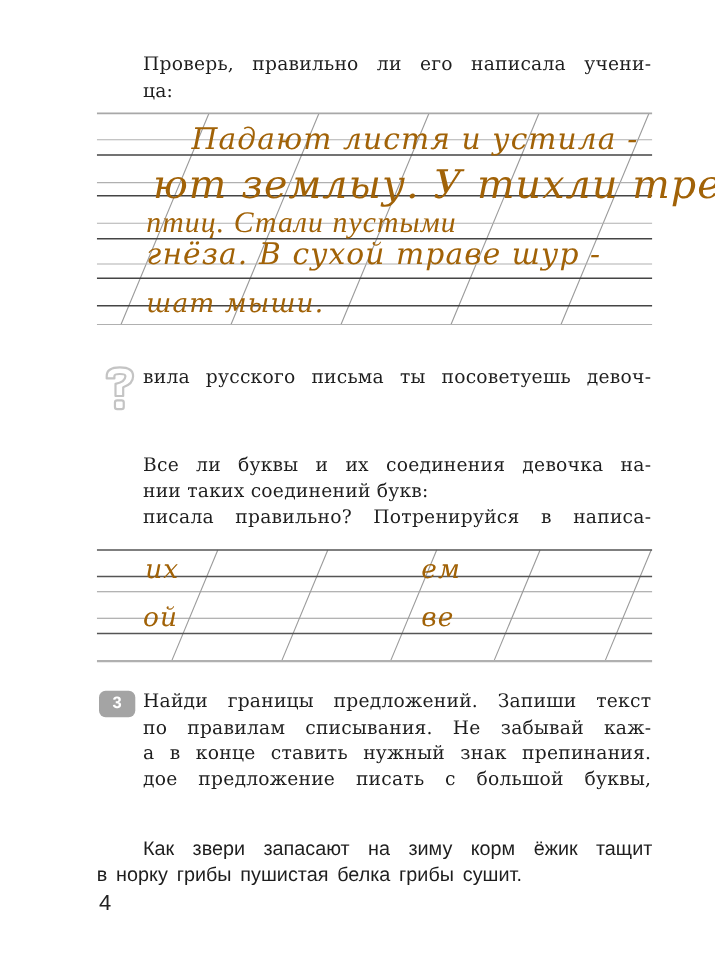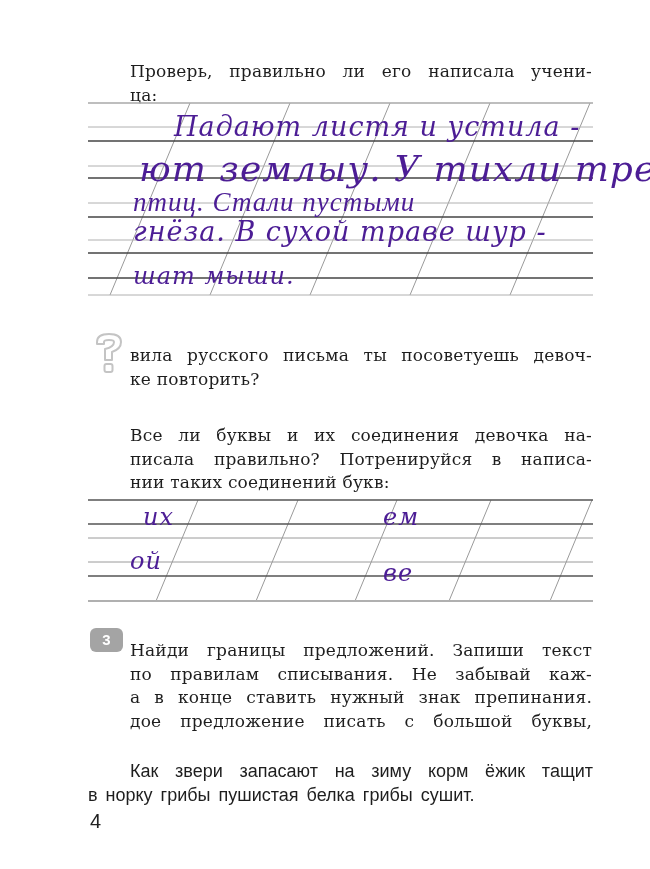--- a/index.html
+++ b/index.html
@@ -1,24 +1,24 @@
 <!DOCTYPE html>
 <html><head>
 <meta charset="utf-8">
 <style>
   html,body{margin:0;padding:0;background:#fff;}
   body{width:650px;height:869px;position:relative;overflow:hidden;color:#1e1e1e;}
   .serif{font-family:"DejaVu Serif","Liberation Serif",serif;font-size:17px;line-height:23.5px;letter-spacing:0.2px;}
   .sans{font-family:"Liberation Sans","DejaVu Sans",sans-serif;font-size:18px;line-height:23.5px;}
-  .para{position:absolute;left:130px;width:462px;text-align:justify;margin-top:12px;}
+  .para{position:absolute;left:130px;width:462px;text-align:justify;}
   .para .ln{display:block;white-space:nowrap;text-align-last:justify;}
   .para .ln.last{text-align-last:left;}
   .ruled{position:absolute;left:88px;width:505px;}
   .ruled svg{position:absolute;left:0;top:0;}
-  .cursive{position:absolute;font-family:"DejaVu Serif","Liberation Serif",serif;font-style:italic;font-size:24px;color:#4c1d95;white-space:nowrap;letter-spacing:1px;}
+  .cursive{position:absolute;font-family:"DejaVu Serif","Liberation Serif",serif;font-style:italic;font-size:24px;color:#a16207;white-space:nowrap;letter-spacing:1px;}
   .qicon{position:absolute;left:94px;top:330px;width:30px;height:46px;}
   .badge{position:absolute;left:90px;top:628px;width:33px;height:24px;background:#a4a4a4;border-radius:6px;color:#fff;font-family:"Liberation Sans",sans-serif;font-weight:bold;font-size:15px;text-align:center;line-height:24px;}
   .pagenum{position:absolute;left:90px;top:810px;font-family:"Liberation Sans",sans-serif;font-size:20px;color:#222;}
 </style>
 </head>
 <body>
 
 <div class="para serif" style="top:48px;">
   <span class="ln">Проверь, правильно ли его написала учени-</span>
   <span class="ln last">ца:</span>
@@ -60,27 +60,26 @@
 
 <div class="qicon">
   <svg width="30" height="46" viewBox="0 0 30 46">
     <path d="M3 12 Q3 4 15 4 Q27 4 27 12 Q27 19 18 22 L18 30 L11 30 L11 19 Q20 17 20 12 Q20 10 15 10 Q10 10 10 12 L10 14 L3 14 Z" fill="#fff" stroke="#c4c4c4" stroke-width="2" stroke-linejoin="round"></path>
     <rect x="10.5" y="34" width="8" height="8" rx="2" fill="#fff" stroke="#c4c4c4" stroke-width="2"></rect>
   </svg>
 </div>
 
 <div class="para serif" style="top:332px;">
   <span class="ln">вила русского письма ты посоветуешь девоч-</span>
-  <span class="ln last">ке повторить?</span>
 </div>
 
 <div class="para serif" style="top:412px;">
   <span class="ln">Все ли буквы и их соединения девочка на-</span>
+  <span class="ln last">нии таких соединений букв:</span>
   <span class="ln">писала правильно? Потренируйся в написа-</span>
-  <span class="ln last">нии таких соединений букв:</span>
 </div>
 
 <div class="ruled" style="top:497px;height:108px;">
   <svg width="505" height="108">
     <g stroke="#9a9a9a" stroke-width="1">
       <line x1="110" y1="3" x2="68" y2="104"></line>
       <line x1="210" y1="3" x2="168" y2="104"></line>
       <line x1="309" y1="3" x2="267" y2="104"></line>
       <line x1="403" y1="3" x2="361" y2="104"></line>
       <line x1="504" y1="3" x2="462" y2="104"></line>
@@ -91,24 +90,24 @@
       <line x1="0" y1="79" x2="505" y2="79"></line>
     </g>
     <g stroke="#9a9a9a" stroke-width="1">
       <line x1="0" y1="41" x2="505" y2="41"></line>
       <line x1="0" y1="65" x2="505" y2="65"></line>
     </g>
     <g stroke="#b0b0b0" stroke-width="2">
       <line x1="0" y1="104" x2="505" y2="104"></line>
     </g>
   </svg>
-  <span class="cursive" style="left:55px;top:6px;">их</span>
+  <span class="cursive" style="left:44px;top:6px;">их</span>
   <span class="cursive" style="left:295px;top:6px;">ем</span>
   <span class="cursive" style="left:42px;top:50px;font-style:italic;">ой</span>
-  <span class="cursive" style="left:295px;top:62px;">ве</span>
+  <span class="cursive" style="left:295px;top:50px;">ве</span>
 </div>
 
 <div class="badge">3</div>
 <div class="para serif" style="top:627px;">
   <span class="ln">Найди границы предложений. Запиши текст</span>
   <span class="ln">по правилам списывания. Не забывай каж-</span>
   <span class="ln">а в конце ставить нужный знак препинания.</span>
   <span class="ln">дое предложение писать с большой буквы,</span>
 </div>
 

